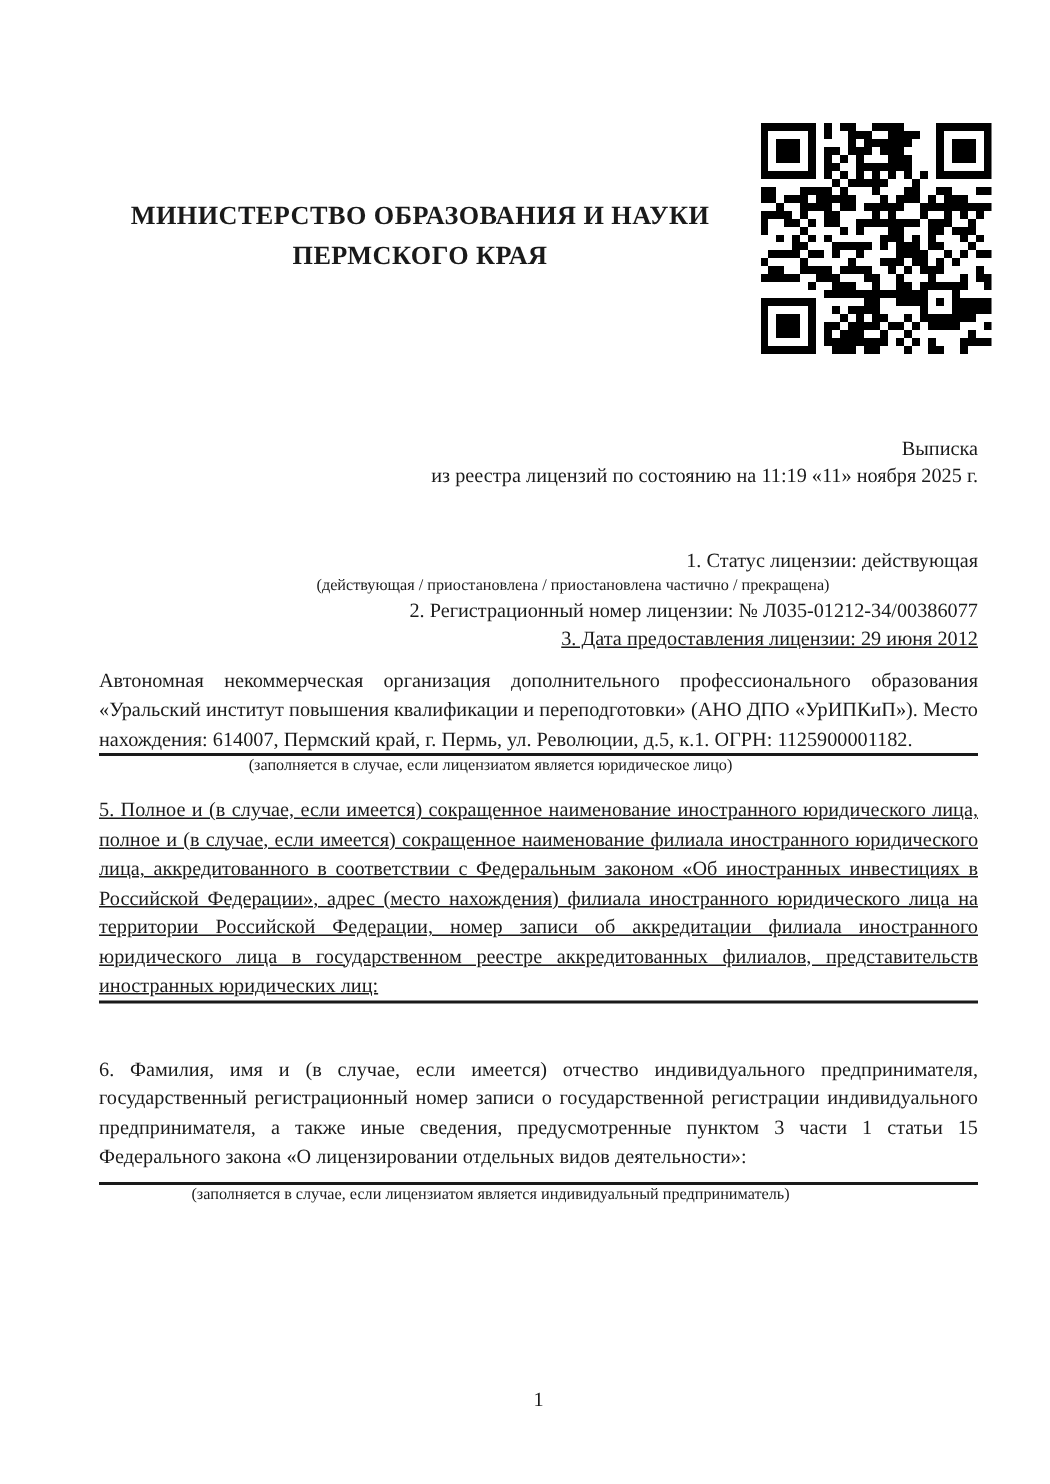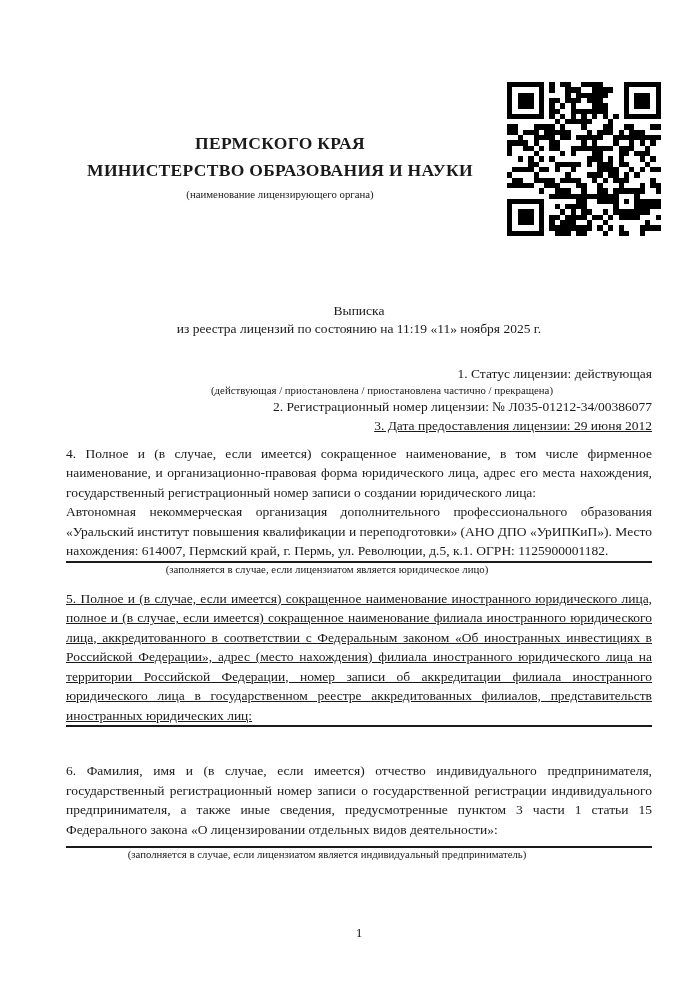--- a/index.html
+++ b/index.html
@@ -35,23 +35,23 @@
     white-space: nowrap;
   }
   .ministry-caption {
     font-size: 10.8px;
     line-height: 13px;
     margin-top: 4px;
   }
   .doc-title {
     position: absolute;
     left: 66px;
-    top: 302px;
+    top: 290px;
     width: 586px;
-    text-align: center;
+    text-align: right;
     font-size: 13.5px;
     line-height: 17.5px;
   }
   .body {
     position: absolute;
     left: 66px;
     top: 364px;
     width: 586px;
     font-size: 13.5px;
     line-height: 19.5px;
@@ -534,41 +534,39 @@
         <rect x="13" y="28" width="1" height="1" fill="#000000"></rect>
         <rect x="14" y="28" width="1" height="1" fill="#000000"></rect>
         <rect x="18" y="28" width="1" height="1" fill="#000000"></rect>
         <rect x="21" y="28" width="1" height="1" fill="#000000"></rect>
         <rect x="22" y="28" width="1" height="1" fill="#000000"></rect>
         <rect x="25" y="28" width="1" height="1" fill="#000000"></rect>
       </svg>
   </div>
 
   <div class="ministry">
+    <div class="ministry-name">МИНИСТЕРСТВО ОБРАЗОВАНИЯ И НАУКИ</div>
     <div class="ministry-name">ПЕРМСКОГО КРАЯ</div>
-    <div class="ministry-name">МИНИСТЕРСТВО ОБРАЗОВАНИЯ И НАУКИ</div>
-    <div class="ministry-caption">(наименование лицензирующего органа)</div>
   </div>
 
   <div class="doc-title">
     <div>Выписка</div>
     <div>из реестра лицензий по состоянию на 11:19 «11» ноября 2025 г.</div>
   </div>
 
   <div class="body">
 
     <p class="item mt4">1. Статус лицензии: действующая</p>
     <div class="caption cap-shift-right">(действующая / приостановлена / приостановлена частично / прекращена)</div>
 
     <p class="item mt18">2. Регистрационный номер лицензии: № Л035-01212-34/00386077</p>
 
     <p class="item mt13">3. Дата предоставления лицензии: 29 июня 2012</p>
 
     <div class="mt8">
-      <p class="just">4. Полное и (в случае, если имеется) сокращенное наименование, в том числе фирменное наименование, и организационно-правовая форма юридического лица, адрес его места нахождения, государственный регистрационный номер записи о создании юридического лица:</p>
       <p class="just">Автономная некоммерческая организация дополнительного профессионального образования «Уральский институт повышения квалификации и переподготовки» (АНО ДПО «УрИПКиП»). Место нахождения: 614007, Пермский край, г. Пермь, ул. Революции, д.5, к.1. ОГРН: 1125900001182.</p>
       <div class="rule"></div>
       <div class="caption cap-shift-left">(заполняется в случае, если лицензиатом является юридическое лицо)</div>
     </div>
 
     <div class="mt13">
       <p class="just">5. Полное и (в случае, если имеется) сокращенное наименование иностранного юридического лица, полное и (в случае, если имеется) сокращенное наименование филиала иностранного юридического лица, аккредитованного в соответствии с Федеральным законом «Об иностранных инвестициях в Российской Федерации», адрес (место нахождения) филиала иностранного юридического лица на территории Российской Федерации, номер записи об аккредитации филиала иностранного юридического лица в государственном реестре аккредитованных филиалов, представительств иностранных юридических лиц:</p>
       <div class="rule"></div>
     </div>
 

